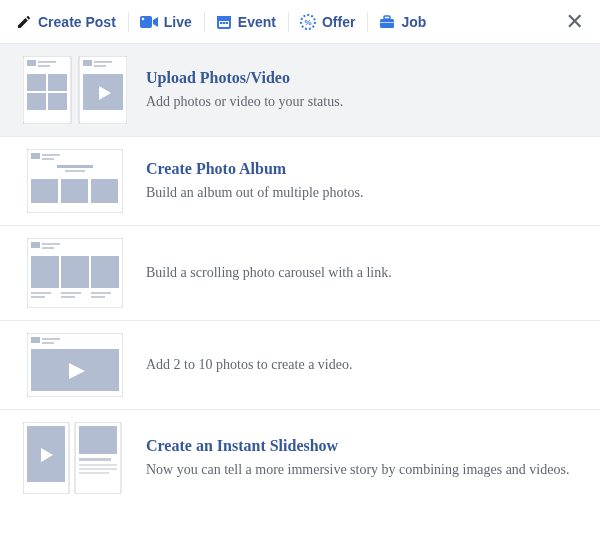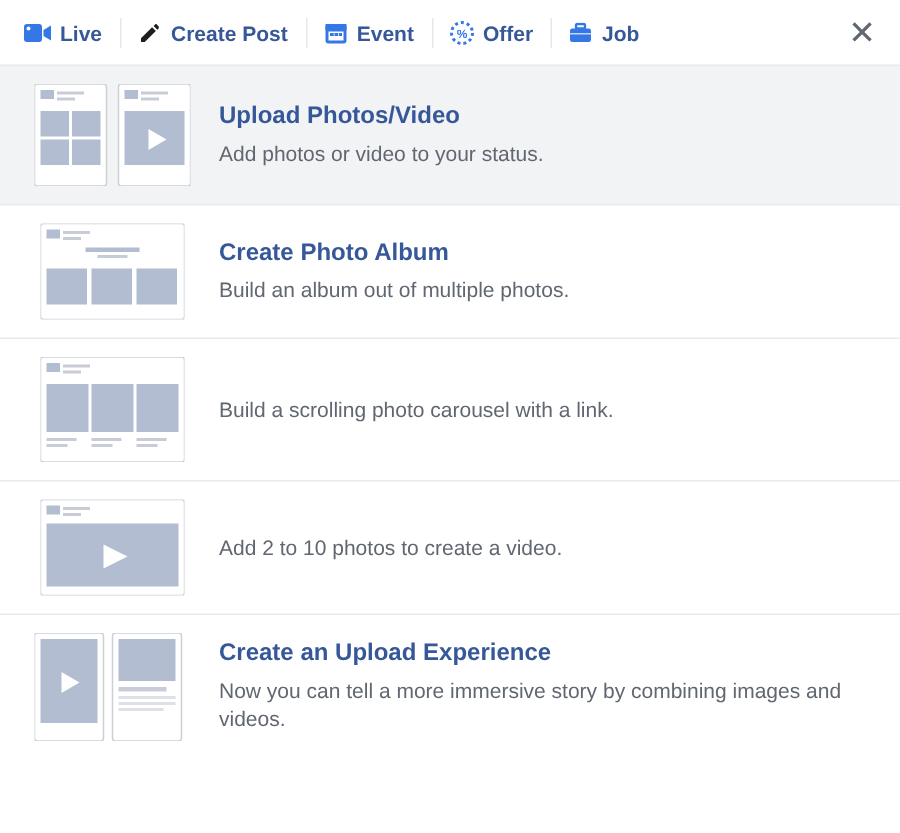--- a/index.html
+++ b/index.html
@@ -51,20 +51,21 @@
     cursor: pointer;
     font-weight: 300;
   }
   .option {
     display: flex;
     align-items: center;
     padding: 12px 14px 12px 20px;
     border-top: 1px solid #e9eaed;
     cursor: pointer;
     min-height: 88px;
+    font-family: Liberation Serif, serif;
   }
   .option.first { border-top: none; }
   .option.selected { background: #f2f3f5; }
   .thumb {
     width: 110px;
     flex: 0 0 110px;
     display: flex;
     justify-content: center;
   }
   .thumb svg { display: block; }
@@ -80,37 +81,37 @@
     color: #616770;
     line-height: 1.35;
   }
 </style>
 </head>
 <body>
 
 <div class="composer">
 
   <div class="tabs">
+    <div class="tab active">
+      <span class="tab-icon">
+        <svg width="16" height="16" viewBox="0 0 16 16">
+            <path fill="#1c1e21" d="M2 11.5V14h2.5l7.4-7.4-2.5-2.5L2 11.5zM13.7 4.6c.3-.3.3-.8 0-1.1l-1.2-1.2c-.3-.3-.8-.3-1.1 0l-1 1 2.5 2.5 1-1z"></path>
+          </svg>
+      </span>
+      <span>Create Post</span>
+    </div>
     <div class="tab">
       <span class="tab-icon">
         <svg width="18" height="14" viewBox="0 0 18 14">
             <rect x="0" y="1" width="12" height="12" rx="2" fill="#3578e5"></rect>
             <path d="M13 5l5-3v10l-5-3z" fill="#3578e5"></path>
             <circle cx="3" cy="4" r="1.3" fill="#fff"></circle>
           </svg>
       </span>
       <span>Live</span>
-    </div>
-    <div class="tab active">
-      <span class="tab-icon">
-        <svg width="16" height="16" viewBox="0 0 16 16">
-            <path fill="#1c1e21" d="M2 11.5V14h2.5l7.4-7.4-2.5-2.5L2 11.5zM13.7 4.6c.3-.3.3-.8 0-1.1l-1.2-1.2c-.3-.3-.8-.3-1.1 0l-1 1 2.5 2.5 1-1z"></path>
-          </svg>
-      </span>
-      <span>Create Post</span>
     </div>
     <div class="tab">
       <span class="tab-icon">
         <svg width="16" height="16" viewBox="0 0 16 16">
             <rect x="1" y="2" width="14" height="13" rx="2" fill="#3578e5"></rect>
             <rect x="1" y="2" width="14" height="4" fill="#3578e5"></rect>
             <rect x="3" y="7" width="10" height="6" fill="#fff"></rect>
             <rect x="4" y="8" width="2.5" height="2" fill="#3578e5"></rect>
             <rect x="7" y="8" width="2.5" height="2" fill="#3578e5"></rect>
             <rect x="10" y="8" width="2" height="2" fill="#3578e5"></rect>
@@ -234,19 +235,19 @@
           <path d="M18 26 l12 7 -12 7 z" fill="#fff"></path>
           <rect x="52" y="0" width="46" height="72" rx="2" fill="#fff" stroke="#ccd0d5"></rect>
           <rect x="56" y="4" width="38" height="28" fill="#b2bdd2"></rect>
           <rect x="56" y="36" width="32" height="3" fill="#c7ccd6"></rect>
           <rect x="56" y="42" width="38" height="2" fill="#dde0e6"></rect>
           <rect x="56" y="46" width="38" height="2" fill="#dde0e6"></rect>
           <rect x="56" y="50" width="30" height="2" fill="#dde0e6"></rect>
         </svg>
       </div>
       <div class="text">
-        <div class="title">Create an Upload Experience</div>
+        <div class="title">Create an Instant Slideshow</div>
         <div class="desc">Now you can tell a more immersive story by combining images and videos.</div>
       </div>
     </div>
 
   </div>
 </div>
 
 </body></html>

